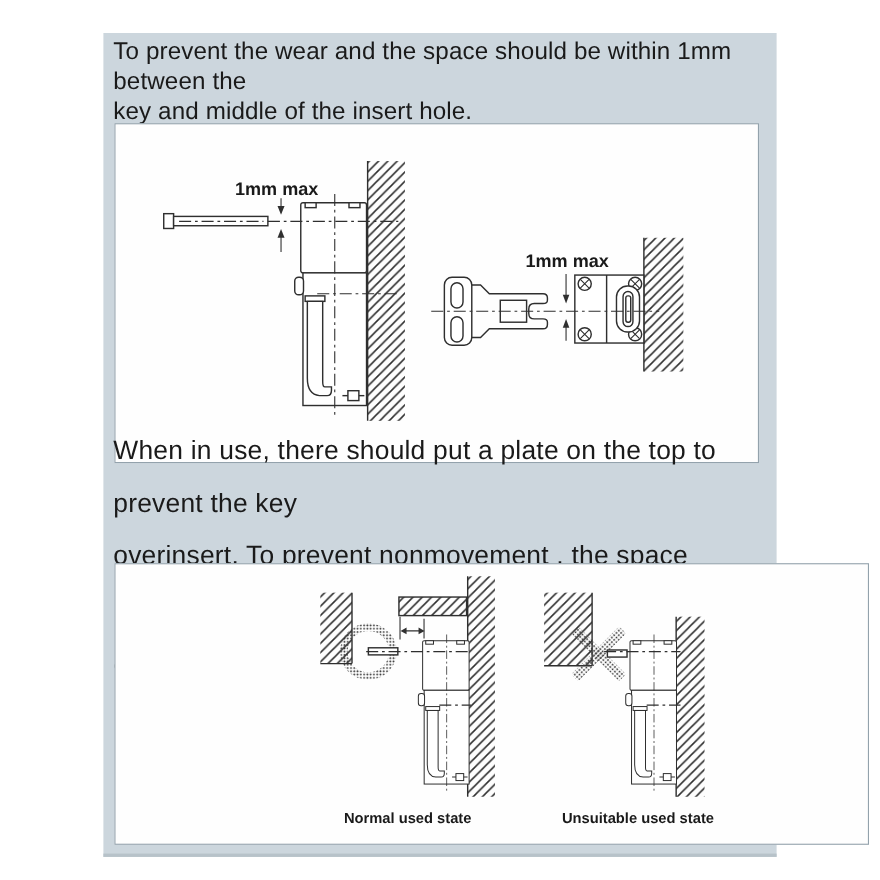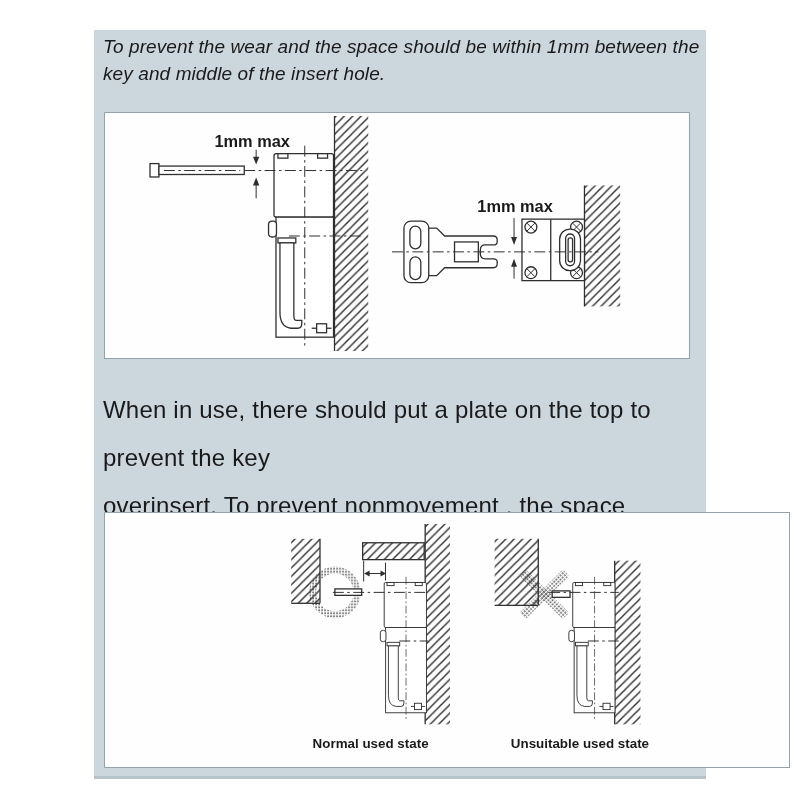--- a/index.html
+++ b/index.html
@@ -1,24 +1,24 @@
 <!DOCTYPE html>
 <html><head>
 <meta charset="utf-8">
 <style>
   html,body{margin:0;padding:0;background:#fff;}
   .stage{position:relative;width:800px;height:800px;background:#fff;overflow:hidden;
          font-family:"Liberation Sans",sans-serif;}
   .content-block{position:absolute;left:94px;top:30px;width:612px;height:749px;
                  background:#ccd6dd;border-bottom:3px solid #b7c2c9;box-sizing:border-box;}
   .para{position:absolute;color:#1a1a1a;white-space:pre-line;}
-  .para.intro{left:103px;top:33px;width:600px;font-size:19px;line-height:27px;letter-spacing:.1px;font-style:italic;}
+  .para.intro{left:103px;top:33px;width:600px;font-size:22px;line-height:27px;letter-spacing:.1px;}
   .para.middle{left:103px;top:386px;width:600px;font-size:24px;line-height:48px;letter-spacing:.2px;}
   .panel{position:absolute;background:#fefefe;border:1.5px solid #93a2ac;box-sizing:border-box;}
-  .panel1{left:104px;top:112px;width:586px;height:247px;}
+  .panel1{left:104px;top:112px;width:586px;height:309px;}
   .panel2{left:104px;top:512px;width:686px;height:256px;}
   .panel svg{display:block;width:100%;height:100%;}
   
   .o  {fill:#ffffff;stroke:#2f2f2f;stroke-width:1.3;}
   .on {fill:none;stroke:#2f2f2f;stroke-width:1.3;}
   .ln {stroke:#2f2f2f;stroke-width:1.3;}
   .lt {stroke:#2f2f2f;stroke-width:1;}
   .cl {fill:none;stroke:#2f2f2f;stroke-width:1;stroke-dasharray:11 3.5 2.5 3.5;}
   .hat{fill:url(#hatch);}
   .sti{fill:url(#stipple);}

